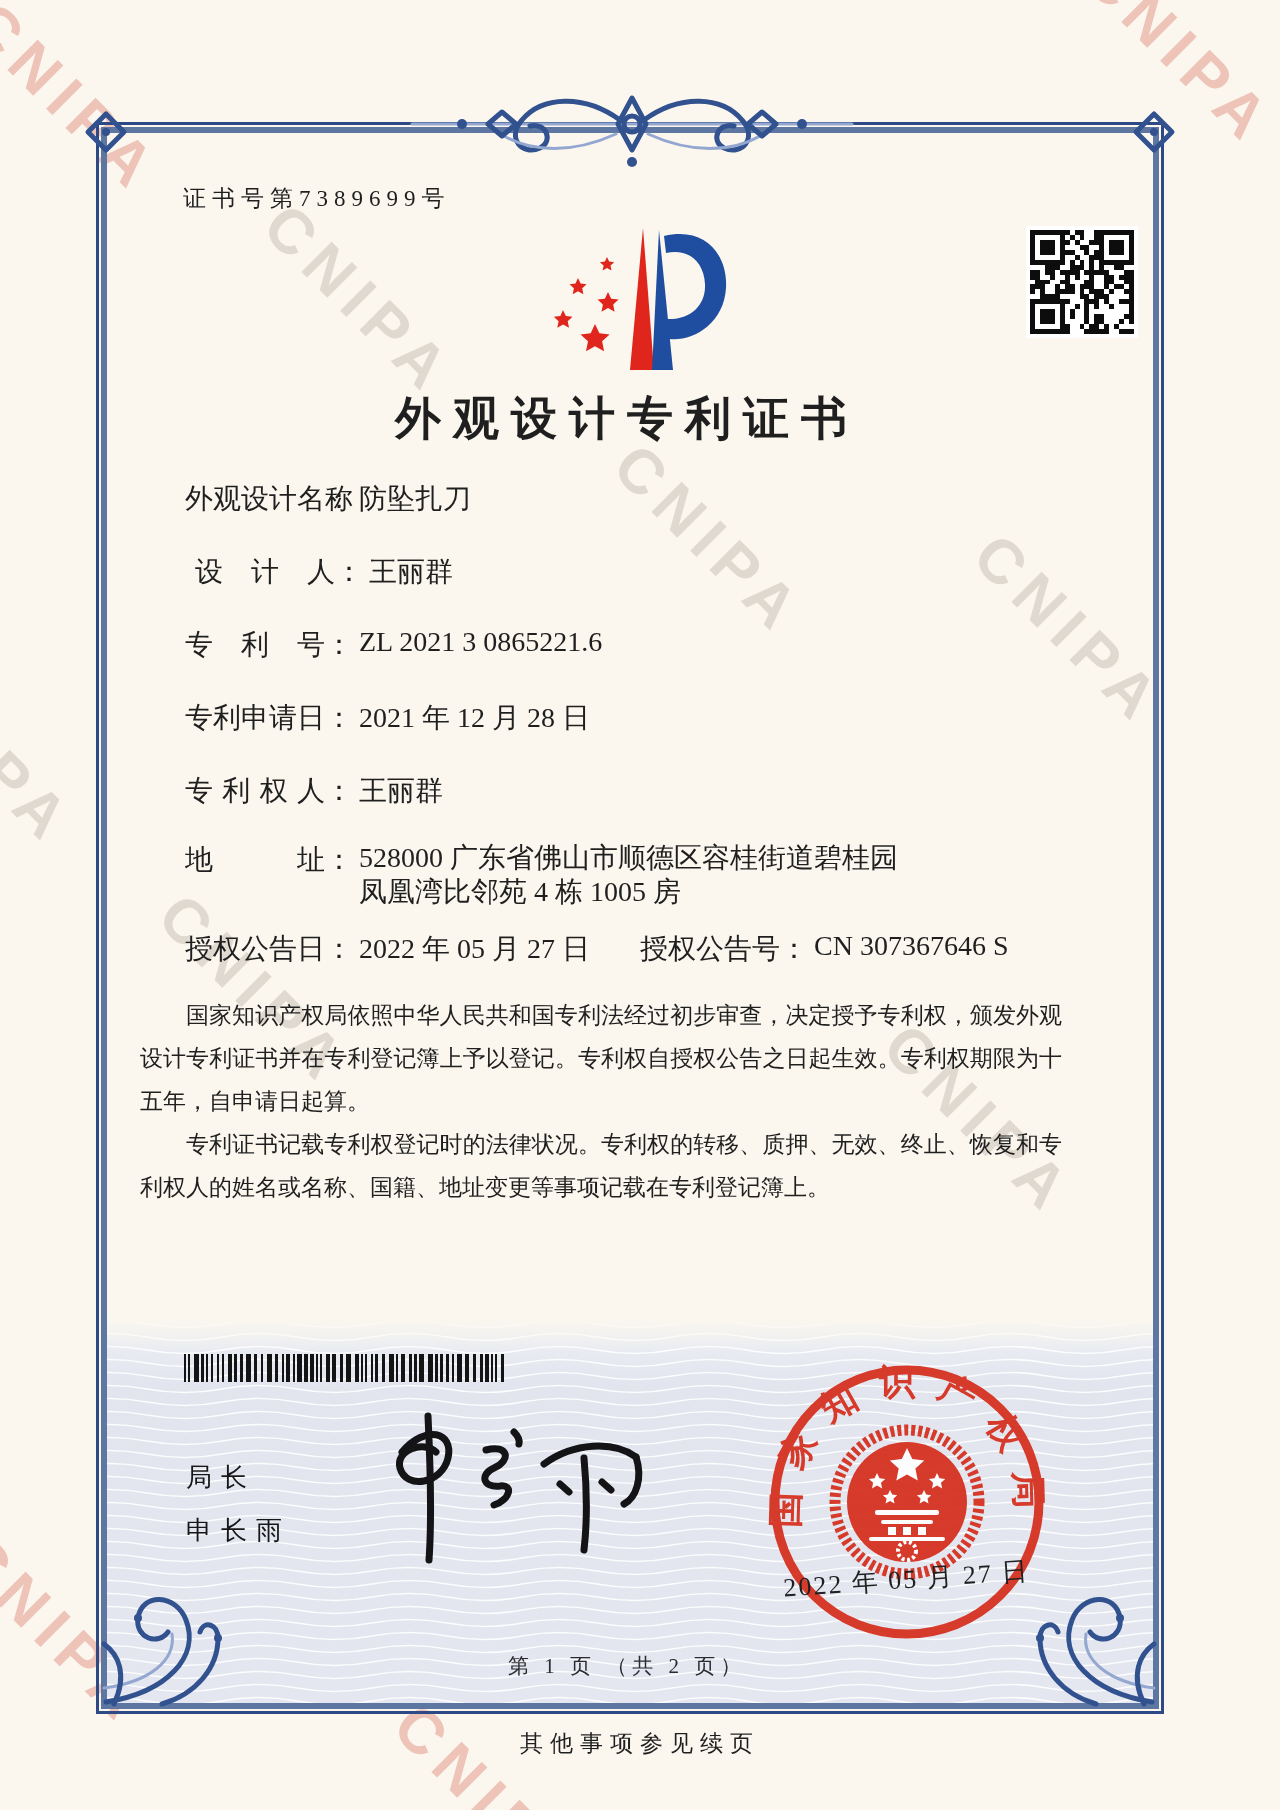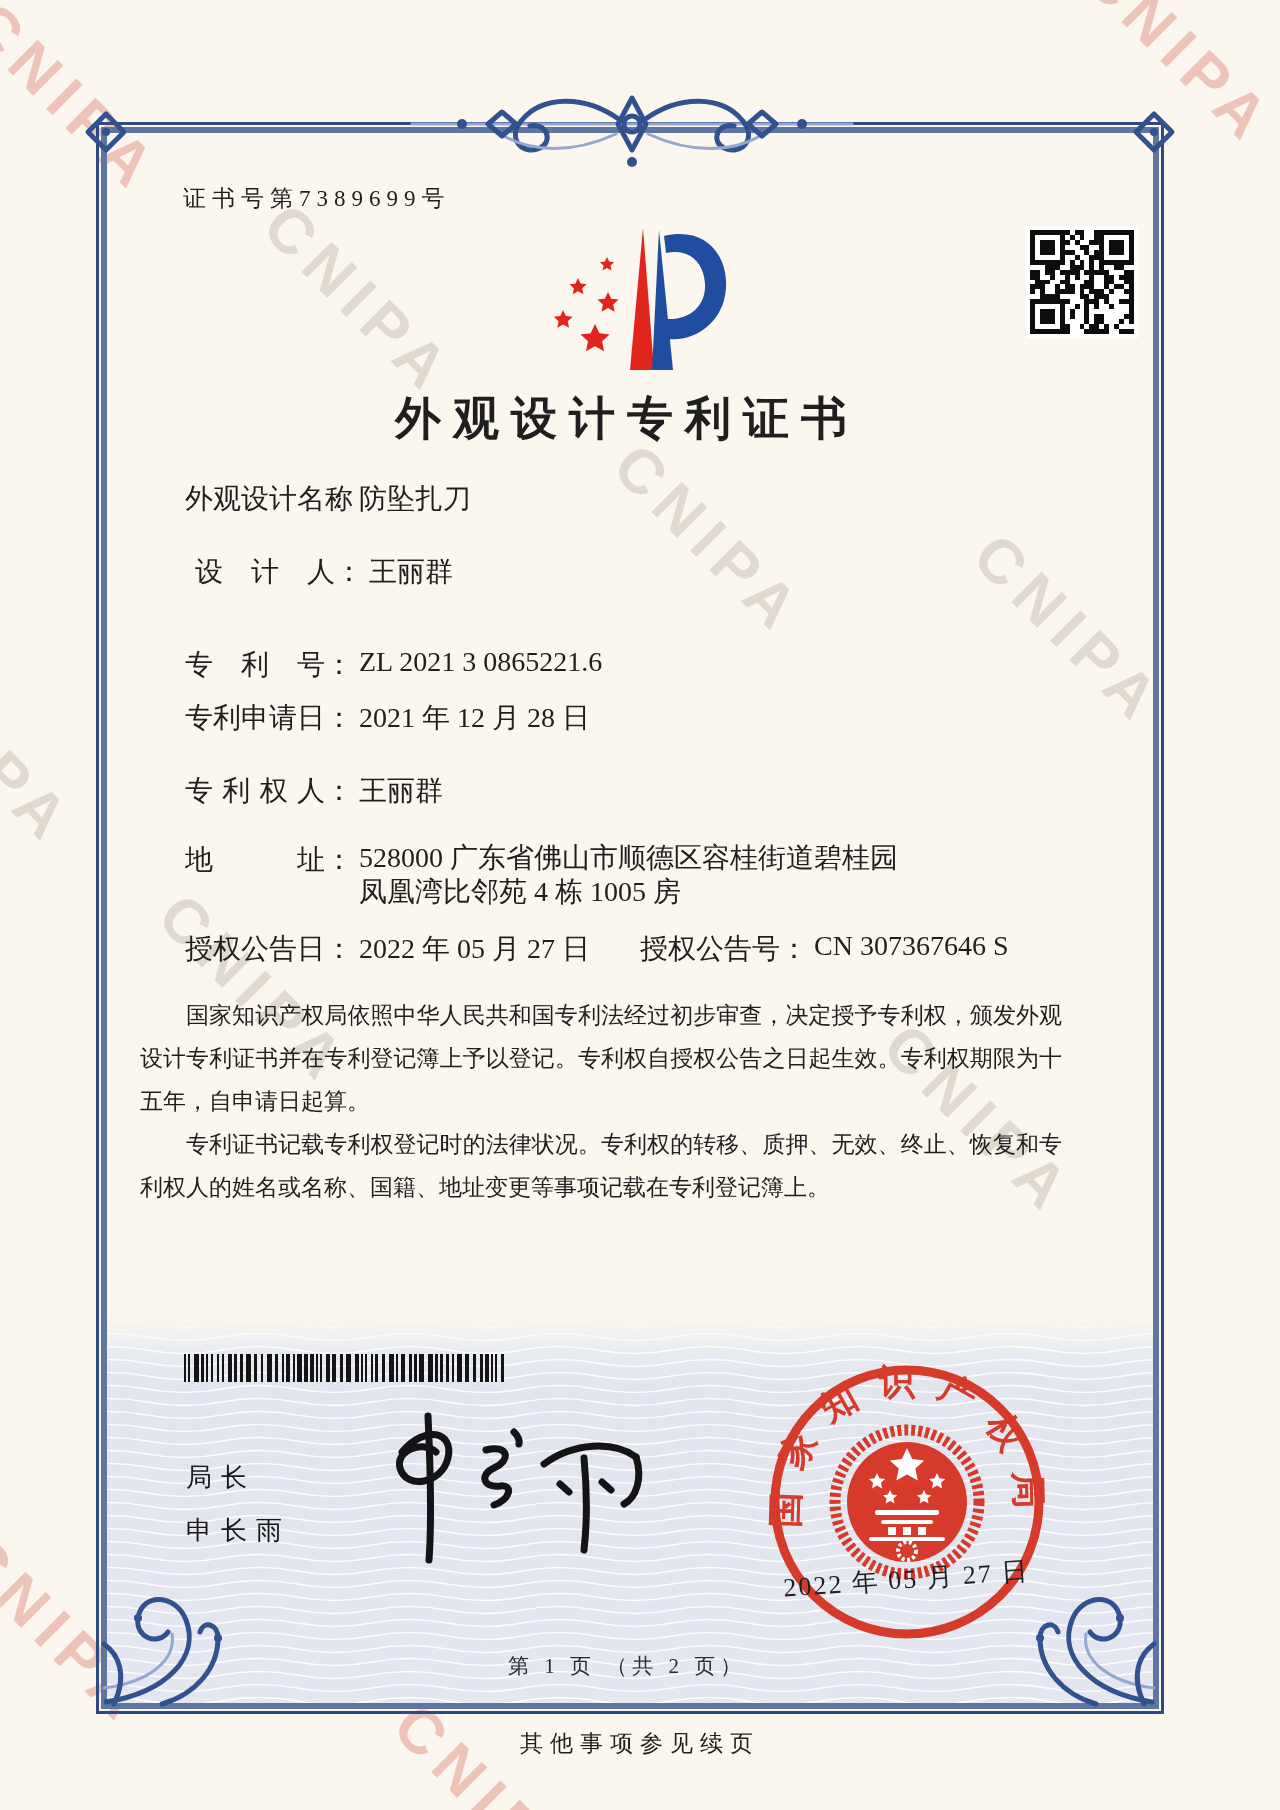--- a/index.html
+++ b/index.html
@@ -634,21 +634,21 @@
   </div>
 
 <div class="abs title">外观设计专利证书</div>
 
 <div class="fieldrow" style="top:480px;">
   <span class="flabel">外观设计名称</span><span class="fcolon">：</span><span class="fvalue">防坠扎刀</span>
 </div>
 <div class="fieldrow" style="top:553px;margin-left:10px;">
   <span class="flabel">设计人</span><span class="fcolon">：</span><span class="fvalue">王丽群</span>
 </div>
-<div class="fieldrow" style="top:626px;margin-top:20px;">
+<div class="fieldrow" style="top:626px;">
   <span class="flabel">专利号</span><span class="fcolon">：</span><span class="fvalue">ZL 2021 3 0865221.6</span>
 </div>
 <div class="fieldrow" style="top:699px;">
   <span class="flabel">专利申请日</span><span class="fcolon">：</span><span class="fvalue">2021 年 12 月 28 日</span>
 </div>
 <div class="fieldrow" style="top:772px;">
   <span class="flabel">专利权人</span><span class="fcolon">：</span><span class="fvalue">王丽群</span>
 </div>
 <div class="fieldrow" style="top:841px;">
   <span class="flabel">地址</span><span class="fcolon">：</span><span class="fvalue wrap">528000 广东省佛山市顺德区容桂街道碧桂园凤凰湾比邻苑 4 栋 1005 房</span>

